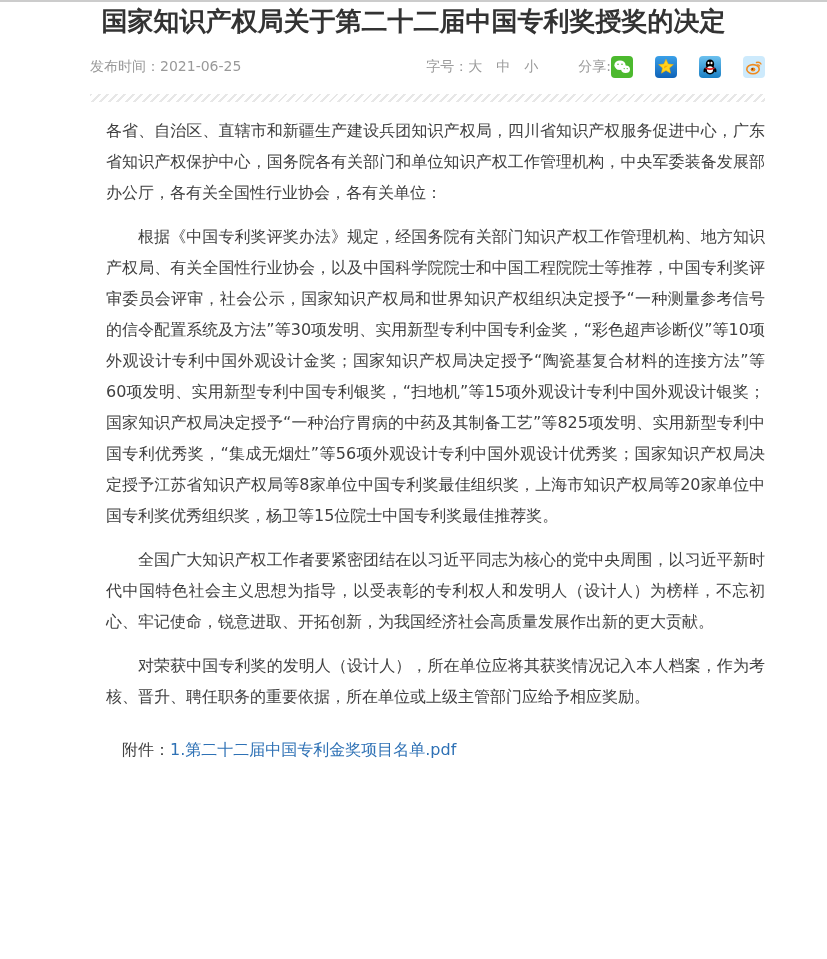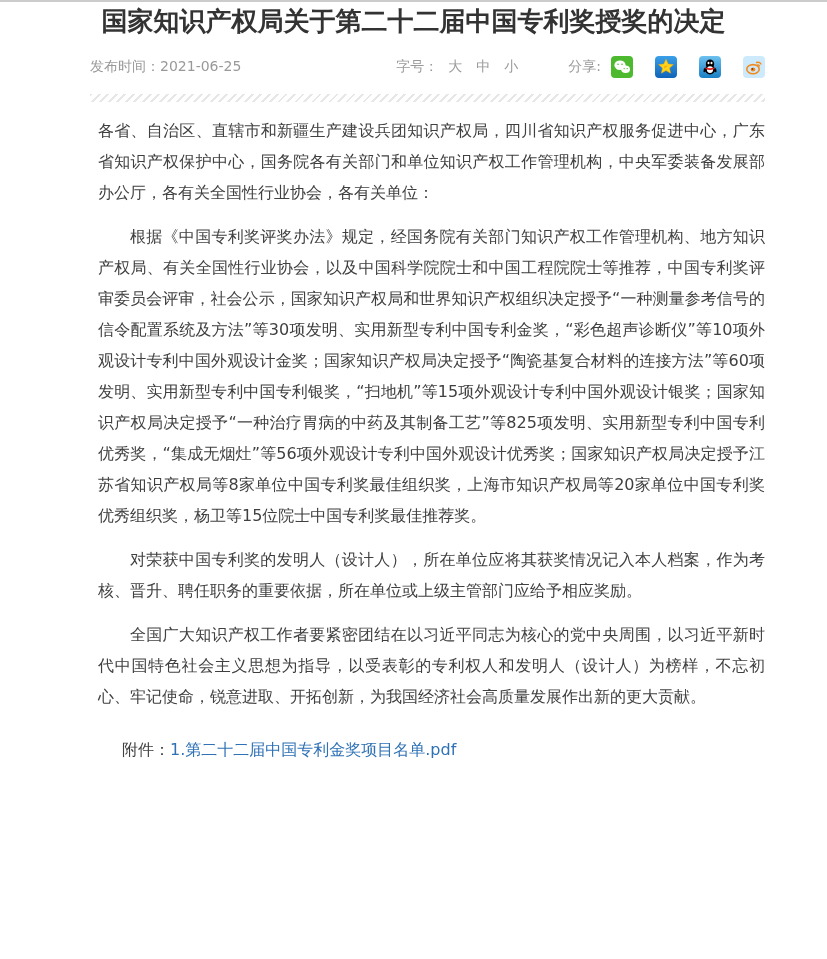--- a/index.html
+++ b/index.html
@@ -10,32 +10,32 @@
   }
   .page{border-top:2px solid #cccccc;width:827px;box-sizing:border-box;}
   .article-title{
     margin:4px 40px 0 40px;text-align:center;
     font-size:26px;font-weight:bold;color:#333333;line-height:30px;
   }
   .meta-row{
     margin:20px 62px 0 90px;display:flex;align-items:center;justify-content:space-between;
     font-size:14px;color:#999999;
   }
-  .meta-right{display:flex;align-items:center;gap:10px;}
+  .meta-right{display:flex;align-items:center;gap:0;}
   .font-sizes{display:flex;gap:14px;margin-right:40px;}
   .font-sizes span{cursor:pointer;}
   .share-cluster{display:flex;align-items:center;gap:22px;}
   .share-cluster a{display:inline-block;width:22px;height:22px;line-height:0;}
   .divider{
     margin:16px 62px 0 90px;height:8px;
     background:repeating-linear-gradient(135deg,#e7e7e7 0,#e7e7e7 2px,#ffffff 2px,#ffffff 6px);
   }
   .content{margin:0 62px 0 90px;font-size:16px;line-height:31px;color:#404040;}
   .doc-number{text-align:center;margin-top:22px;}
-  .para{margin:13px 0 0 8px;text-indent:2em;text-align:justify;}
+  .para{margin:13px 0 0 16px;text-indent:2em;text-align:justify;}
   .para.no-indent{text-indent:0;}
   .attachments{margin-top:20px;}
   .attach-row{display:flex;align-items:center;height:35px;}
   .attach-label{padding-left:2em;color:#404040;}
   .attach-link{
     display:inline-flex;align-items:center;gap:2px;
     color:#2e71b5;text-decoration:none;cursor:pointer;
   }
 </style>
 </head>
@@ -116,22 +116,22 @@
       </span>
     </div>
   </div>
 
   <div class="divider"></div>
 
   <div class="content">
 
     <p class="para no-indent">各省、自治区、直辖市和新疆生产建设兵团知识产权局，四川省知识产权服务促进中心，广东省知识产权保护中心，国务院各有关部门和单位知识产权工作管理机构，中央军委装备发展部办公厅，各有关全国性行业协会，各有关单位：</p>
     <p class="para">根据《中国专利奖评奖办法》规定，经国务院有关部门知识产权工作管理机构、地方知识产权局、有关全国性行业协会，以及中国科学院院士和中国工程院院士等推荐，中国专利奖评审委员会评审，社会公示，国家知识产权局和世界知识产权组织决定授予“一种测量参考信号的信令配置系统及方法”等30项发明、实用新型专利中国专利金奖，“彩色超声诊断仪”等10项外观设计专利中国外观设计金奖；国家知识产权局决定授予“陶瓷基复合材料的连接方法”等60项发明、实用新型专利中国专利银奖，“扫地机”等15项外观设计专利中国外观设计银奖；国家知识产权局决定授予“一种治疗胃病的中药及其制备工艺”等825项发明、实用新型专利中国专利优秀奖，“集成无烟灶”等56项外观设计专利中国外观设计优秀奖；国家知识产权局决定授予江苏省知识产权局等8家单位中国专利奖最佳组织奖，上海市知识产权局等20家单位中国专利奖优秀组织奖，杨卫等15位院士中国专利奖最佳推荐奖。</p>
+    <p class="para">全国广大知识产权工作者要紧密团结在以习近平同志为核心的党中央周围，以习近平新时代中国特色社会主义思想为指导，以受表彰的专利权人和发明人（设计人）为榜样，不忘初心、牢记使命，锐意进取、开拓创新，为我国经济社会高质量发展作出新的更大贡献。</p>
     <p class="para">对荣获中国专利奖的发明人（设计人），所在单位应将其获奖情况记入本人档案，作为考核、晋升、聘任职务的重要依据，所在单位或上级主管部门应给予相应奖励。</p>
-    <p class="para">全国广大知识产权工作者要紧密团结在以习近平同志为核心的党中央周围，以习近平新时代中国特色社会主义思想为指导，以受表彰的专利权人和发明人（设计人）为榜样，不忘初心、牢记使命，锐意进取、开拓创新，为我国经济社会高质量发展作出新的更大贡献。</p>
 
     <div class="attachments">
       <div class="attach-row">
         <span class="attach-label">附件：</span>
         <a class="attach-link">
 
           <span>1.第二十二届中国专利金奖项目名单.pdf</span>
         </a>
       </div>
 

